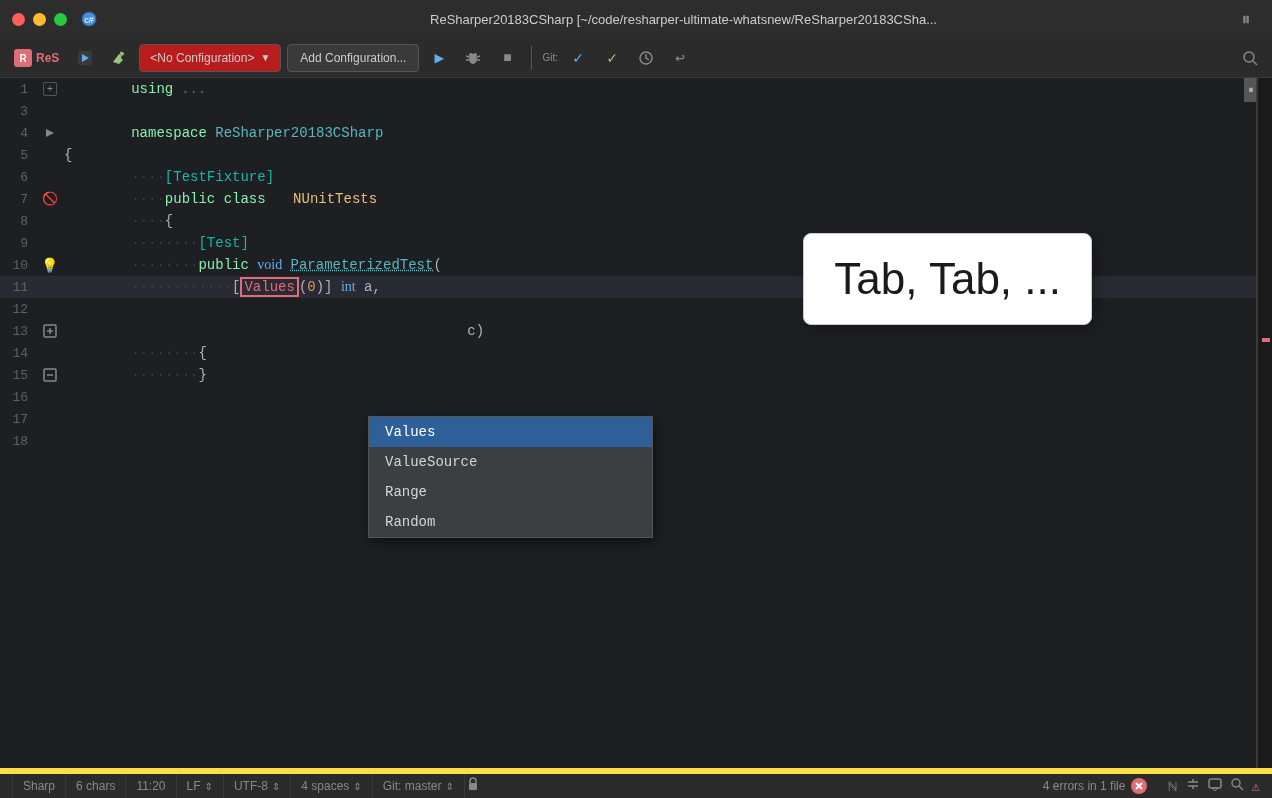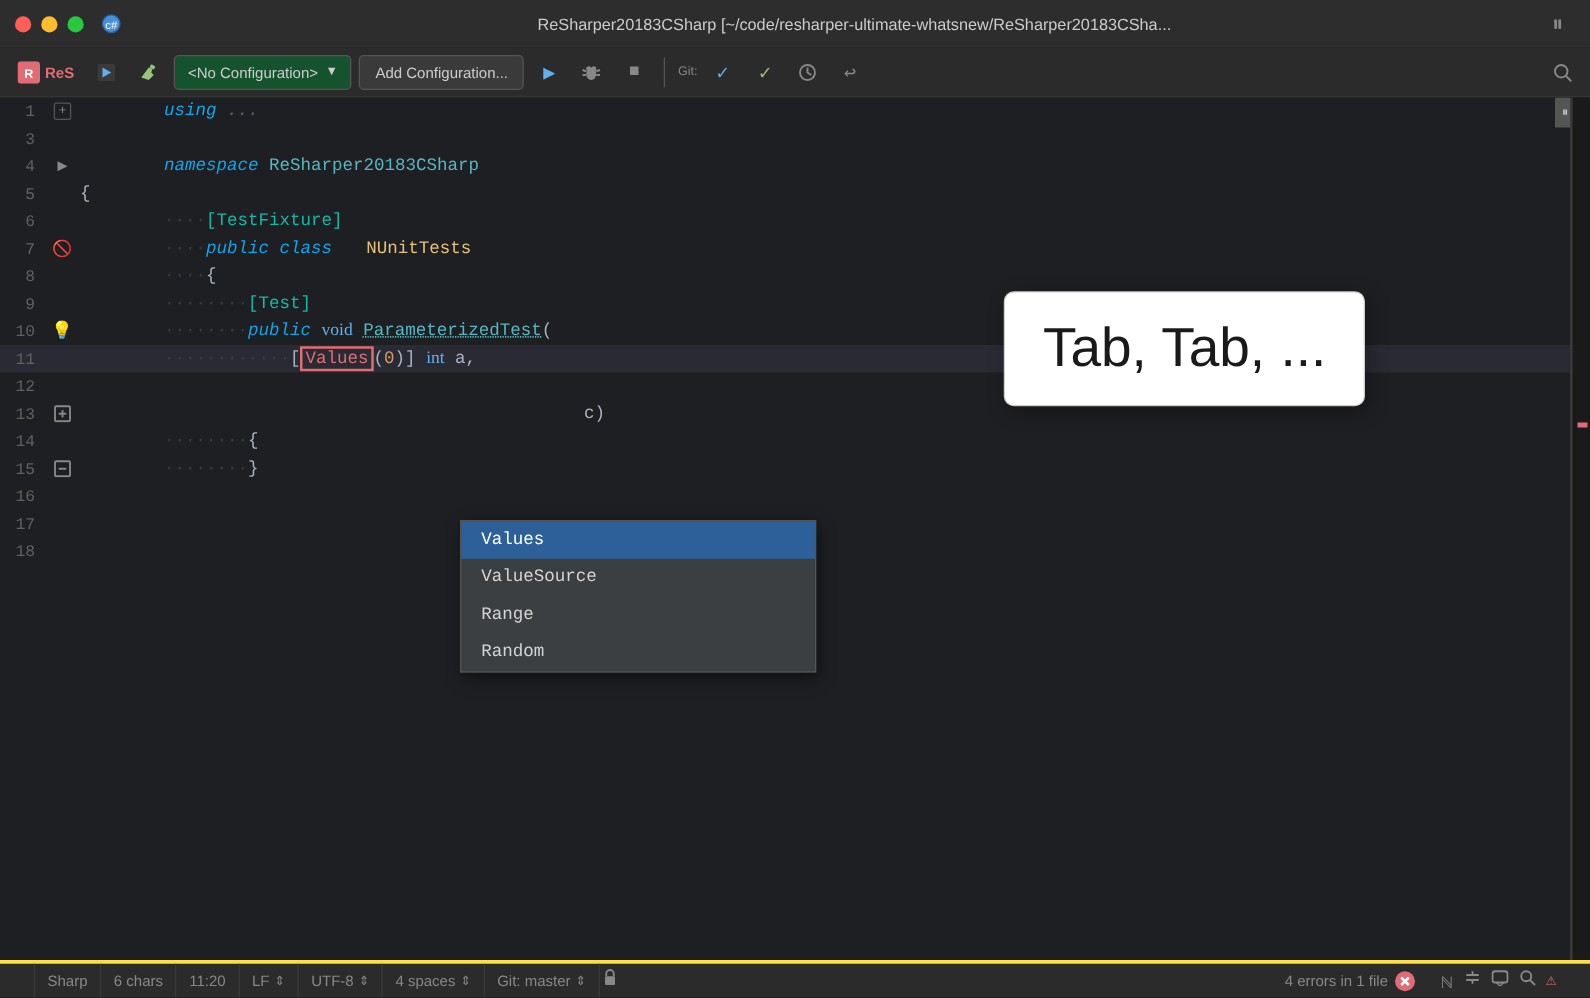--- a/index.html
+++ b/index.html
@@ -88,21 +88,21 @@
       cursor: pointer;
       display: flex;
       align-items: center;
       justify-content: center;
       border-radius: 4px;
       font-size: 16px;
     }
     .config-dropdown {
       height: 28px;
       padding: 0 10px;
-      background: #14532d;
+      background: #b91c1c;
       border: 1px solid #555;
       border-radius: 4px;
       color: #cccccc;
       font-size: 12px;
       font-family: -apple-system, sans-serif;
       display: flex;
       align-items: center;
       gap: 6px;
       cursor: pointer;
       text-align: center;
@@ -164,21 +164,21 @@
     }
     .line-content {
       flex: 1;
       font-size: 14px;
       white-space: pre;
       color: #abb2bf;
       padding-left: 4px;
     }
 
     
-    .kw { color: #0ea5e9; font-style: italic; }
+    .kw { color: #86efac; }
     .kw2 { color: #61afef; font-family: Liberation Serif, serif; }
     .cls { color: #e5c07b; margin-left: 19px; }
     .attr { color: #14b8a6; }
     .punct { color: #abb2bf; }
     .num { color: #d19a66; }
     .cm { color: #5c6370; font-style: italic; }
     .ns { color: #56b6c2; }
     .param-fn { color: #56b6c2; text-decoration: underline; text-decoration-style: dotted; }
     .plain { color: #abb2bf; }
     .values-highlight {
@@ -228,24 +228,24 @@
       font-family: -apple-system, sans-serif;
       color: #1a1a1a;
       font-weight: 400;
     }
 
     
     .statusbar {
       width: 100%;
       height: 30px;
       background: #2b2b2b;
-      border-top: 3px solid #fde047;
-      display: flex;
-      align-items: center;
-      padding: 0 27px;
+      border-top: 6px solid #fde047;
+      display: flex;
+      align-items: center;
+      padding: 0 12px;
       gap: 0;
       position: absolute;
       bottom: 0;
       margin-top: 26px;
     }
     .status-item {
       color: #888;
       font-size: 12px;
       font-family: -apple-system, sans-serif;
       padding: 0 10px;

